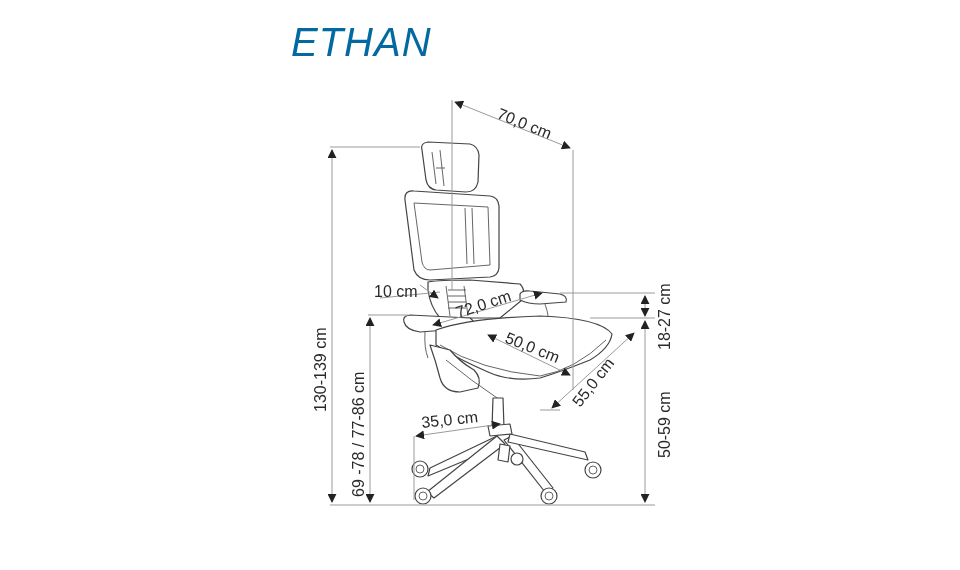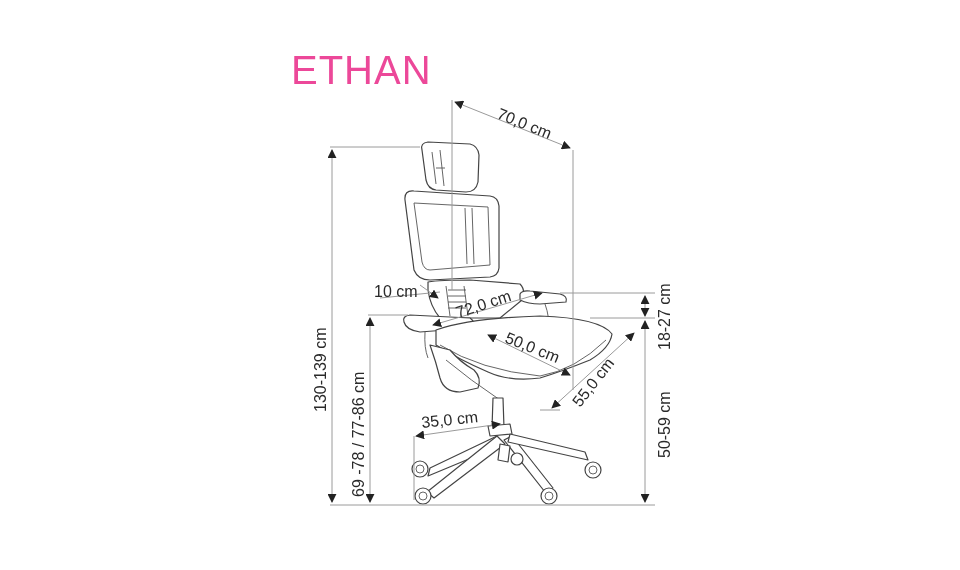--- a/index.html
+++ b/index.html
@@ -1,19 +1,19 @@
 <!DOCTYPE html>
 <html><head>
 <meta charset="utf-8">
 <style>
   html, body { margin: 0; padding: 0; background: #ffffff; }
   body { width: 960px; height: 570px; position: relative; overflow: hidden;
          font-family: "Liberation Sans", sans-serif; color: #2a2a2a; }
-  .title { position: absolute; left: 291px; top: 48px; font-size: 40px;
-           font-weight: 400; letter-spacing: 1px; color: #ec4899; }
+  .title { position: absolute; left: 291px; top: 20px; font-size: 40px;
+           font-weight: 400; letter-spacing: 1px; color: #0369a1; font-style: italic; }
   svg { position: absolute; left: 0; top: 0; }
   .dimtext { font-family: "Liberation Sans", sans-serif; font-size: 16px; fill: #2a2a2a; }
   .line { stroke: #9a9a9a; stroke-width: 1; fill: none; }
   .chair { stroke: #444; stroke-width: 1.2; fill: #ffffff; stroke-linejoin: round; }
   .chair-thin { stroke: #555; stroke-width: 0.9; fill: none; }
 </style>
 </head>
 <body>
 
 <div class="title">ETHAN</div>

